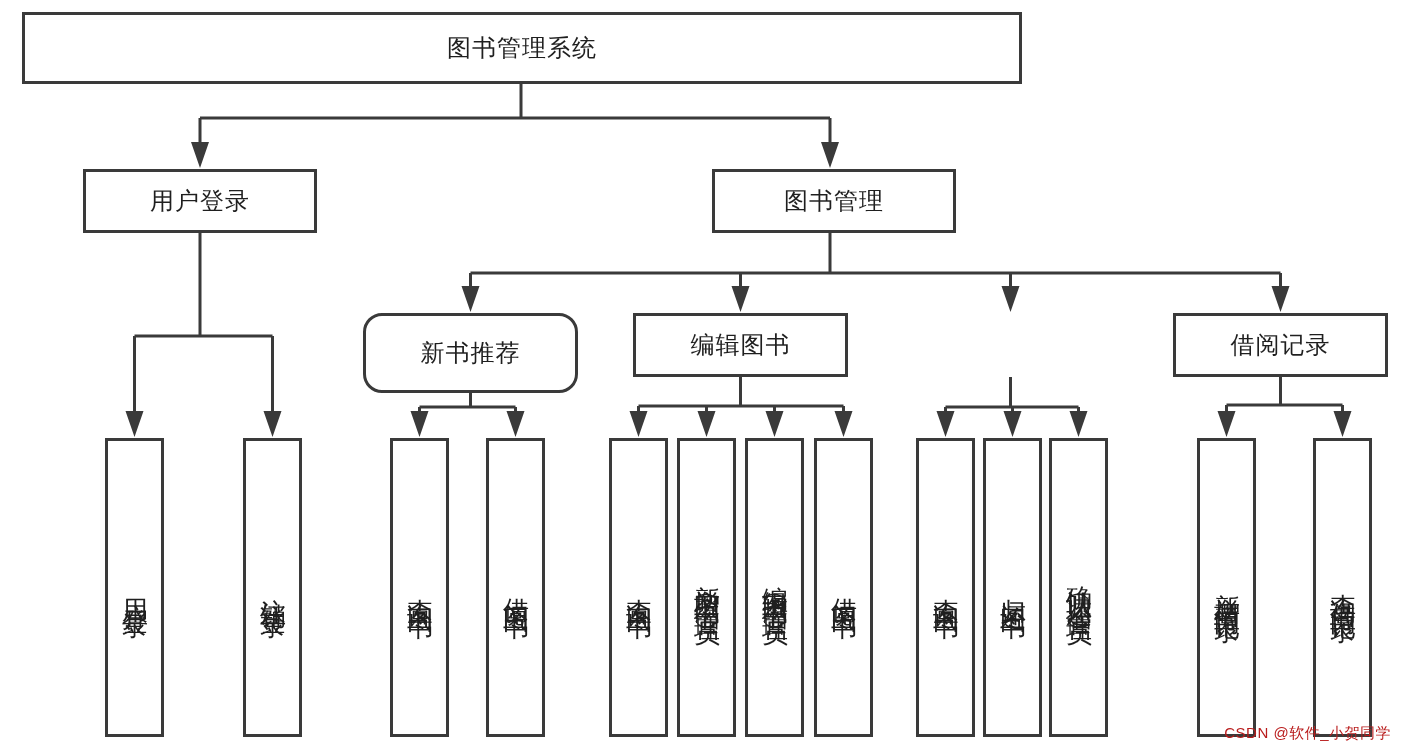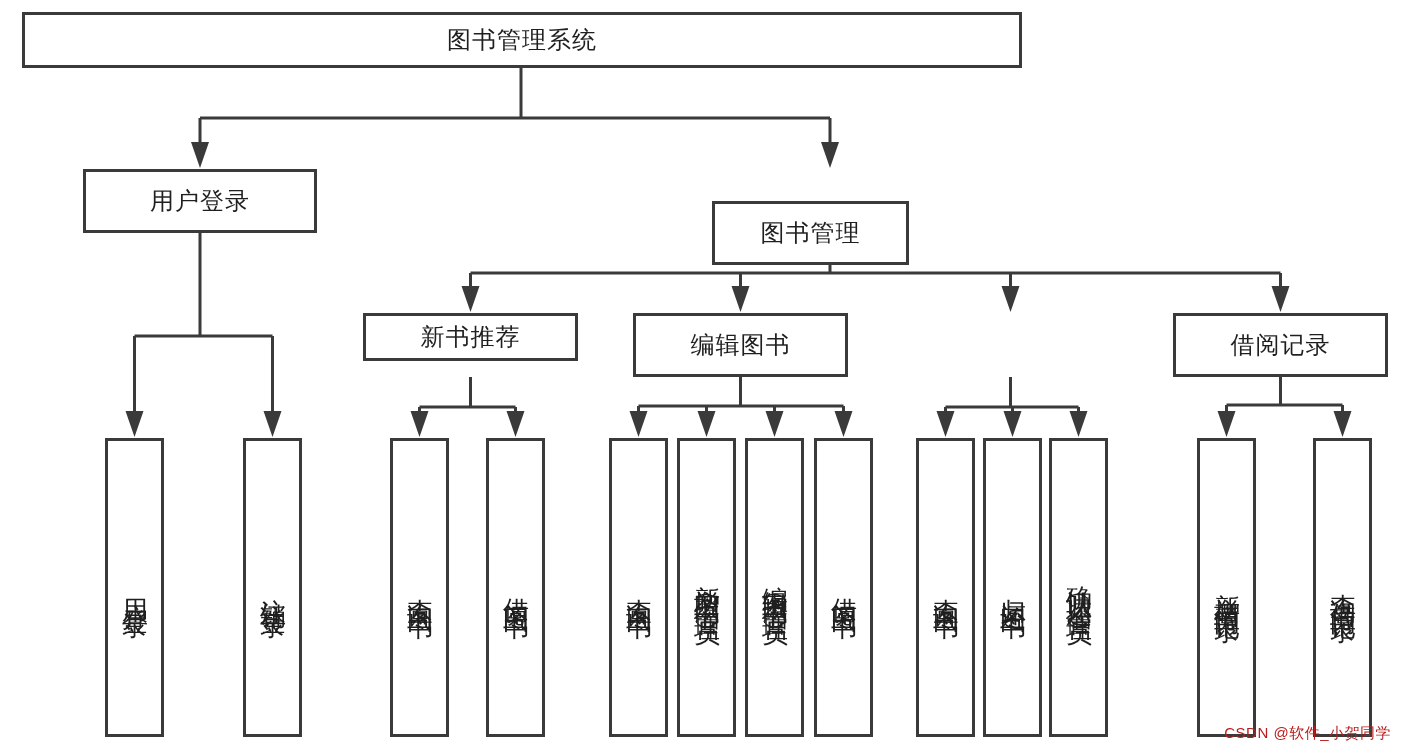--- a/index.html
+++ b/index.html
@@ -81,32 +81,32 @@
              M697.5 411 H715.5 L706.5 437 Z
              M765.5 411 H783.5 L774.5 437 Z
              M834.5 411 H852.5 L843.5 437 Z
              M936.5 411 H954.5 L945.5 437 Z
              M1003.5 411 H1021.5 L1012.5 437 Z
              M1069.5 411 H1087.5 L1078.5 437 Z
              M1217.5 411 H1235.5 L1226.5 437 Z
              M1333.5 411 H1351.5 L1342.5 437 Z"></path>
   </svg>
 
-  <div class="node" style="left:22px; top:12px; width:1000px; height:56px;">
+  <div class="node" style="left:22px; top:12px; width:1000px; height:72px;">
     <span class="hlabel">图书管理系统</span>
   </div>
 
   <div class="node" style="left:83px; top:169px; width:234px; height:64px;">
     <span class="hlabel">用户登录</span>
   </div>
-  <div class="node" style="left:712px; top:169px; width:197px; height:64px;margin-top:32px;">
+  <div class="node" style="left:712px; top:169px; width:244px; height:64px;">
     <span class="hlabel">图书管理</span>
   </div>
 
-  <div class="node" style="left:363px; top:313px; width:215px; height:48px;">
+  <div class="node" style="left:363px; top:313px; width:215px; height:80px;border-radius:19px;">
     <span class="hlabel">新书推荐</span>
   </div>
   <div class="node" style="left:633px; top:313px; width:215px; height:64px;">
     <span class="hlabel">编辑图书</span>
   </div>
   <div class="node" style="left:1173px; top:313px; width:215px; height:64px;">
     <span class="hlabel">借阅记录</span>
   </div>
 
   <div class="node leaf" style="left:105px;">

